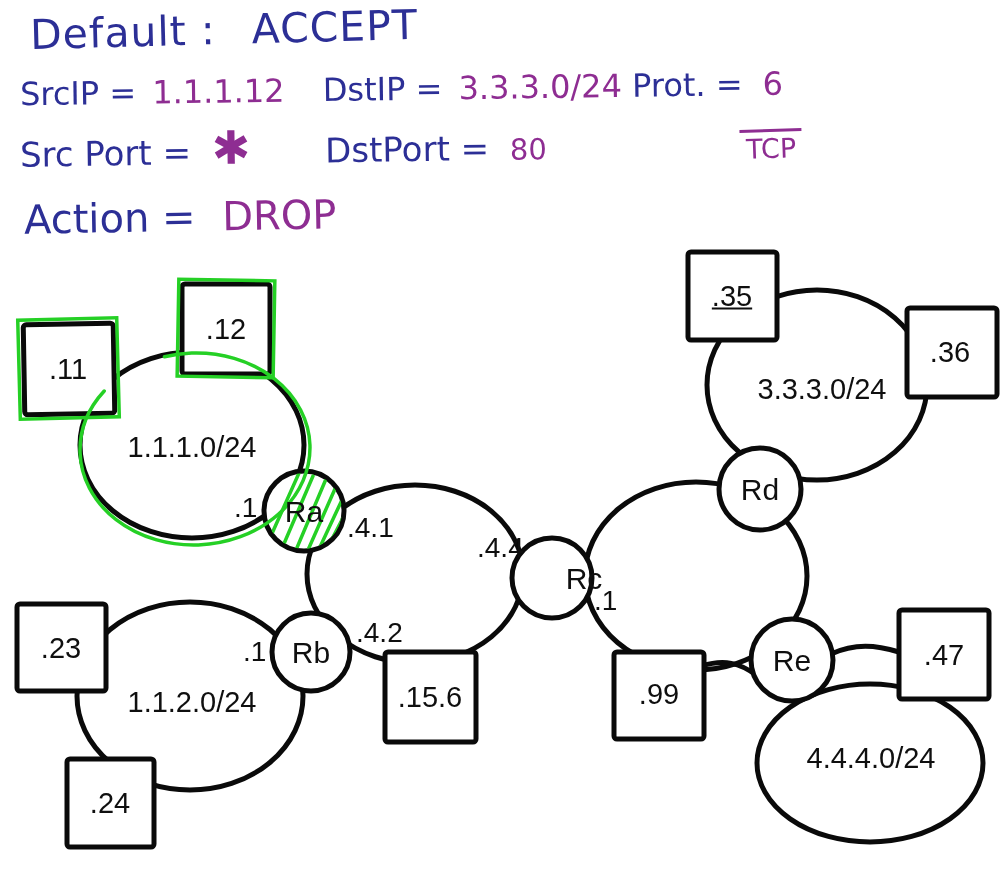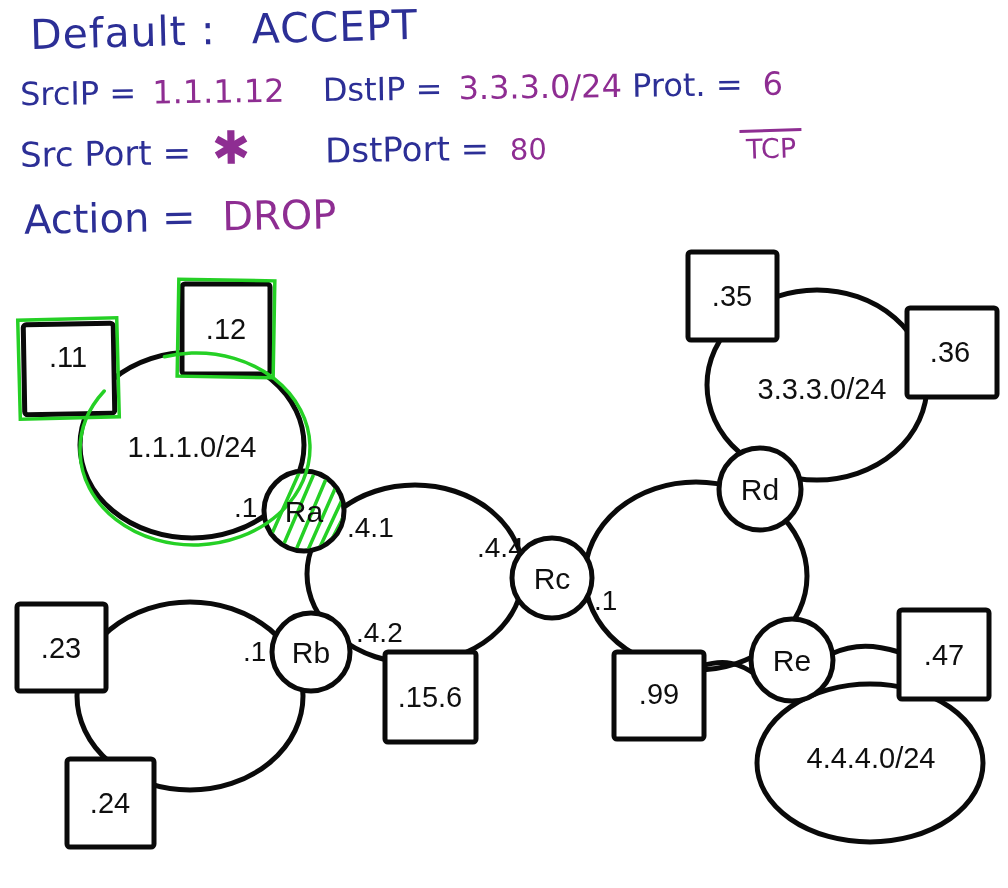--- a/index.html
+++ b/index.html
@@ -113,36 +113,37 @@
       <span class="purple big80 gap10">80</span>
     </div>
     <div class="hline purple tcp-note">TCP</div>
     <div class="hline l4">
       <span class="blue">Action =</span>
       <span class="purple gap14">DROP</span>
     </div>
   </div>
 
   <div class="dlabel" style="left:192px;top:447px;">1.1.1.0/24</div>
+  <div class="dlabel" style="left:192px;top:702px;">1.1.2.0/24</div>
   <div class="dlabel" style="left:822px;top:389px;">3.3.3.0/24</div>
   <div class="dlabel" style="left:871px;top:750px;margin-top:8px;">4.4.4.0/24</div>
 
   <div class="rlabel" style="left:304px;top:512px;text-align:center;">Ra</div>
   <div class="rlabel" style="left:311px;top:653px;text-align:right;">Rb</div>
-  <div class="rlabel" style="left:552px;top:579px;">Rc</div>
+  <div class="rlabel" style="left:584px;top:579px;">Rc</div>
   <div class="rlabel" style="left:760px;top:490px;">Rd</div>
   <div class="rlabel" style="left:792px;top:661px;">Re</div>
 
-  <div class="dlabel" style="left:68px;top:357px;">.11</div>
+  <div class="dlabel" style="left:68px;top:369px;">.11</div>
   <div class="dlabel" style="left:226px;top:329px;">.12</div>
   <div class="dlabel" style="left:61px;top:648px;">.23</div>
   <div class="dlabel" style="left:110px;top:803px;">.24</div>
   <div class="dlabel" style="left:430px;top:697px;">.15.6</div>
   <div class="dlabel" style="left:659px;top:694px;">.99</div>
-  <div class="dlabel" style="left:732px;top:296px;">.35</div>
+  <div class="dlabel" style="left:732px;top:296px;text-decoration:underline;">.35</div>
   <div class="dlabel" style="left:950px;top:352px;">.36</div>
   <div class="dlabel" style="left:944px;top:655px;">.47</div>
 
   <div class="ilabel" style="left:234px;top:492px;">.1</div>
   <div class="ilabel" style="left:347px;top:512px;">.4.1</div>
   <div class="ilabel" style="left:477px;top:532px;">.4.4</div>
   <div class="ilabel" style="left:356px;top:617px;">.4.2</div>
   <div class="ilabel" style="left:243px;top:636px;">.1</div>
   <div class="ilabel" style="left:594px;top:585px;">.1</div>
 

